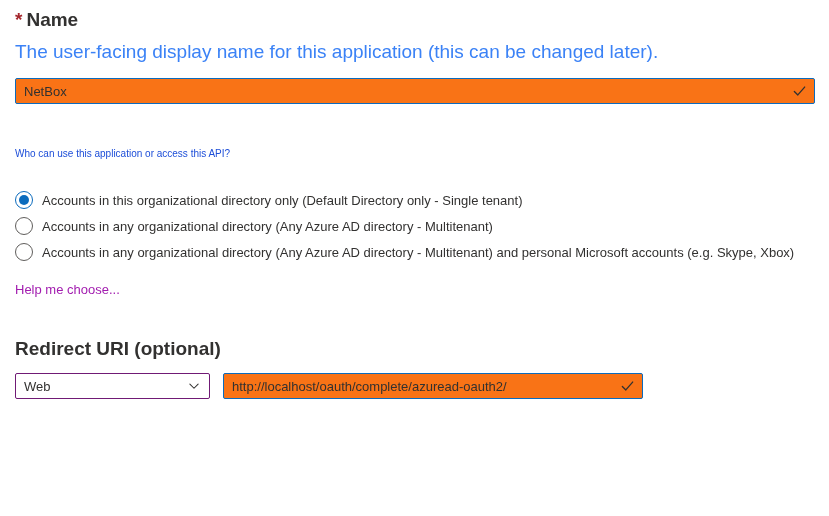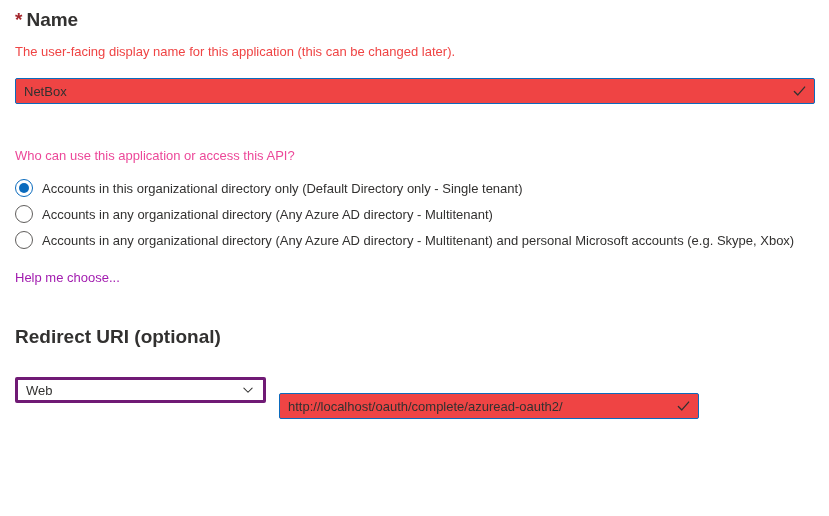--- a/index.html
+++ b/index.html
@@ -14,59 +14,59 @@
 
   .section-title {
     font-size: 19px;
     font-weight: 600;
     color: #323130;
     line-height: 20px;
   }
   .required { color: #a4262c; margin-right: 4px; font-weight: 600; }
 
   .description {
-    font-size: 13px;
+    font-size: 19px;
     line-height: 19px;
     margin-top: 12px;
-    color: #ef4444;
+    color: #3b82f6;
     max-width: 800px;
   }
 
   .input-wrap {
     position: relative;
     display: flex;
     align-items: center;
   }
   .name-input-wrap { margin-top: 17px; width: 800px; }
   .text-input {
     width: 100%;
     height: 26px;
     border: 1px solid #0b6bbd;
     border-radius: 2px;
     padding: 0 37px 0 8px;
     font-size: 13px;
     font-family: "Liberation Sans", sans-serif;
     color: #323130;
     outline: none;
-    background: #ef4444;
+    background: #f97316;
   }
   .input-icon {
     position: absolute;
     right: 8px;
     top: 50%;
     transform: translateY(-50%);
     display: flex;
     align-items: center;
     pointer-events: none;
   }
 
   .section-accounts { margin-top: 44px; }
-  .question { font-size: 13px; margin-top: 17px; color: #ec4899; }
+  .question { font-size: 10px; margin-top: 17px; color: #1d4ed8; }
 
-  .radio-group { margin-top: 12px; text-align: center; }
+  .radio-group { margin-top: 28px; text-align: center; }
   .radio-row {
     display: flex;
     align-items: center;
     height: 26px;
     cursor: pointer;
   }
   .radio {
     width: 18px; height: 18px;
     border-radius: 50%;
     border: 1px solid #605e5c;
@@ -102,33 +102,33 @@
 
   .section-redirect { margin-top: 41px; }
   .redirect-desc { margin-top: 12px; max-width: 800px; }
 
   .redirect-controls {
     margin-top: 14px;
     display: flex;
     align-items: center;
   }
   .select-box {
-    width: 251px;
+    width: 195px;
     height: 26px;
-    border: 3px solid #701a75;
+    border: 1px solid #701a75;
     border-radius: 2px;
     display: flex;
     align-items: center;
     justify-content: space-between;
     padding: 0 9px 0 8px;
     font-size: 13px;
     cursor: pointer;
     background: #fff;
   }
-  .uri-input-wrap { margin-left: 13px; width: 420px; margin-top: 32px; }
+  .uri-input-wrap { margin-left: 13px; width: 420px; }
 
   svg { display: block; }
 </style>
 </head>
 <body>
 
 <div class="page">
 
   <section>
     <h2 class="section-title">

